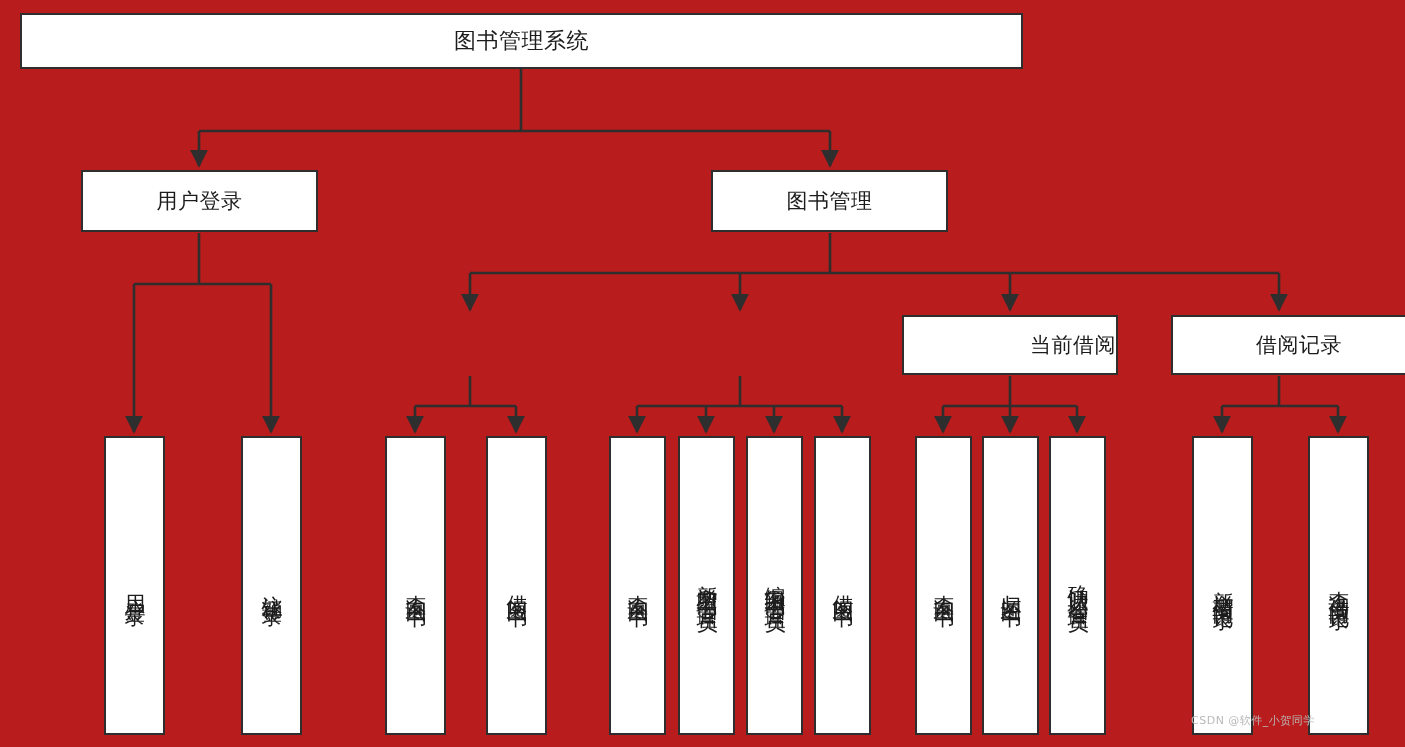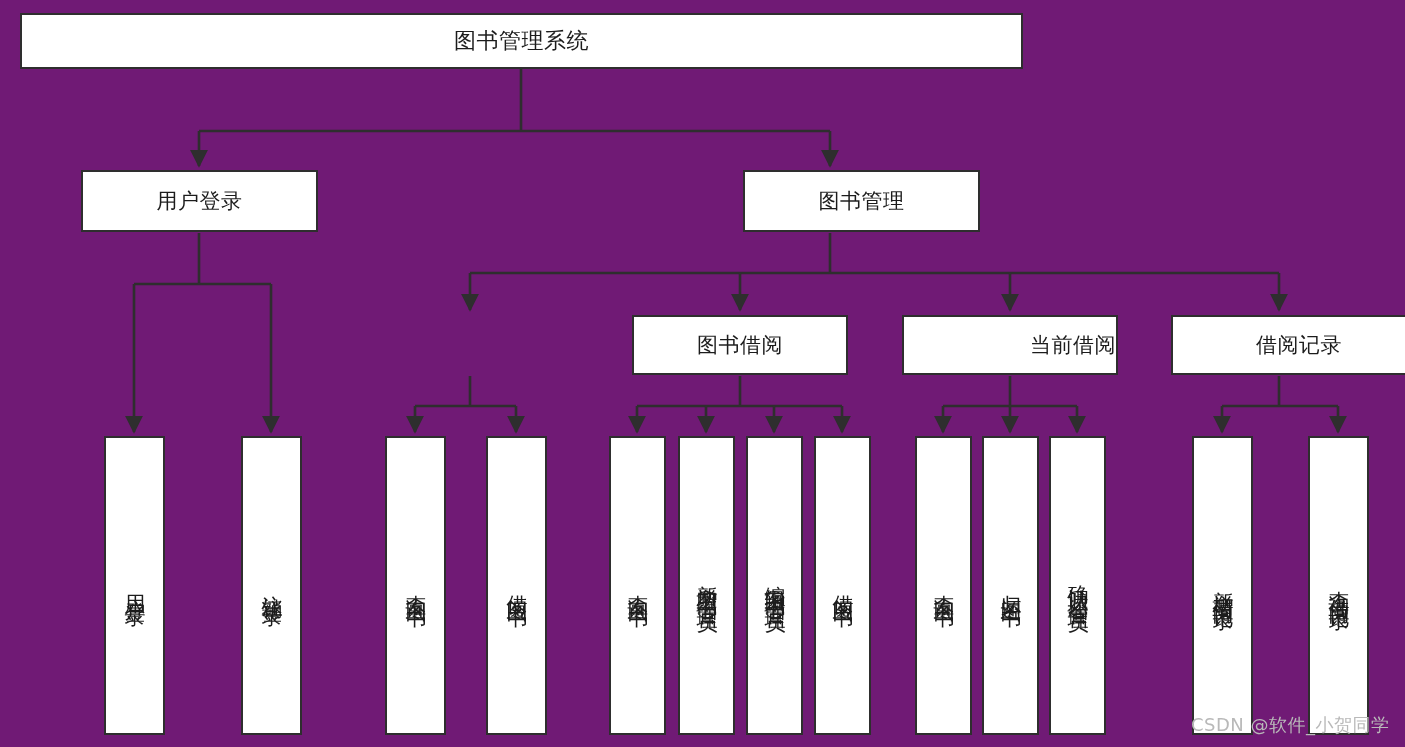--- a/index.html
+++ b/index.html
@@ -10,21 +10,21 @@
   body {
     width: 1405px;
     height: 747px;
     font-family: "DejaVu Sans", "Liberation Sans", sans-serif;
     overflow: hidden;
   }
   #diagram-root {
     position: relative;
     width: 1405px;
     height: 747px;
-    background: #701a75;
+    background: #b91c1c;
   }
   svg.edges {
     position: absolute;
     left: 0;
     top: 0;
     width: 1405px;
     height: 747px;
     pointer-events: none;
   }
   .node {
@@ -58,21 +58,21 @@
     letter-spacing: 4px;
     line-height: 1;
   }
   .node.root .node-label {
     font-size: 22px;
   }
   #watermark {
     position: absolute;
     left: 1191px;
     top: 713px;
-    font-size: 18px;
+    font-size: 11px;
     color: #b9b9b9;
     letter-spacing: 0.5px;
     white-space: pre;
     font-family: "DejaVu Sans", "Liberation Sans", sans-serif;
   }
 </style>
 </head>
 <body>
 
 <div id="diagram-root">
@@ -127,27 +127,24 @@
     </g>
   </svg>
 
   <div class="node horiz root" style="left:20px; top:13px; width:1003px; height:56px;">
     <span class="node-label">图书管理系统</span>
   </div>
 
   <div class="node horiz" style="left:81px; top:170px; width:237px; height:62px;">
     <span class="node-label">用户登录</span>
   </div>
-  <div class="node horiz" style="left:711px; top:170px; width:237px; height:62px;margin-left:32px;">
+  <div class="node horiz" style="left:711px; top:170px; width:237px; height:62px;">
     <span class="node-label">图书管理</span>
   </div>
 
-  <div class="node horiz" style="left:632px; top:315px; width:216px; height:60px;">
-    <span class="node-label">图书借阅</span>
-  </div>
   <div class="node horiz" style="left:902px; top:315px; width:216px; height:60px;justify-content:flex-end;">
     <span class="node-label">当前借阅</span>
   </div>
   <div class="node horiz" style="left:1171px; top:315px; width:256px; height:60px;">
     <span class="node-label">借阅记录</span>
   </div>
 
   <div class="node vert" style="left:104px; top:436px; width:61px; height:299px;">
     <span class="node-label">用户登录</span>
   </div>

